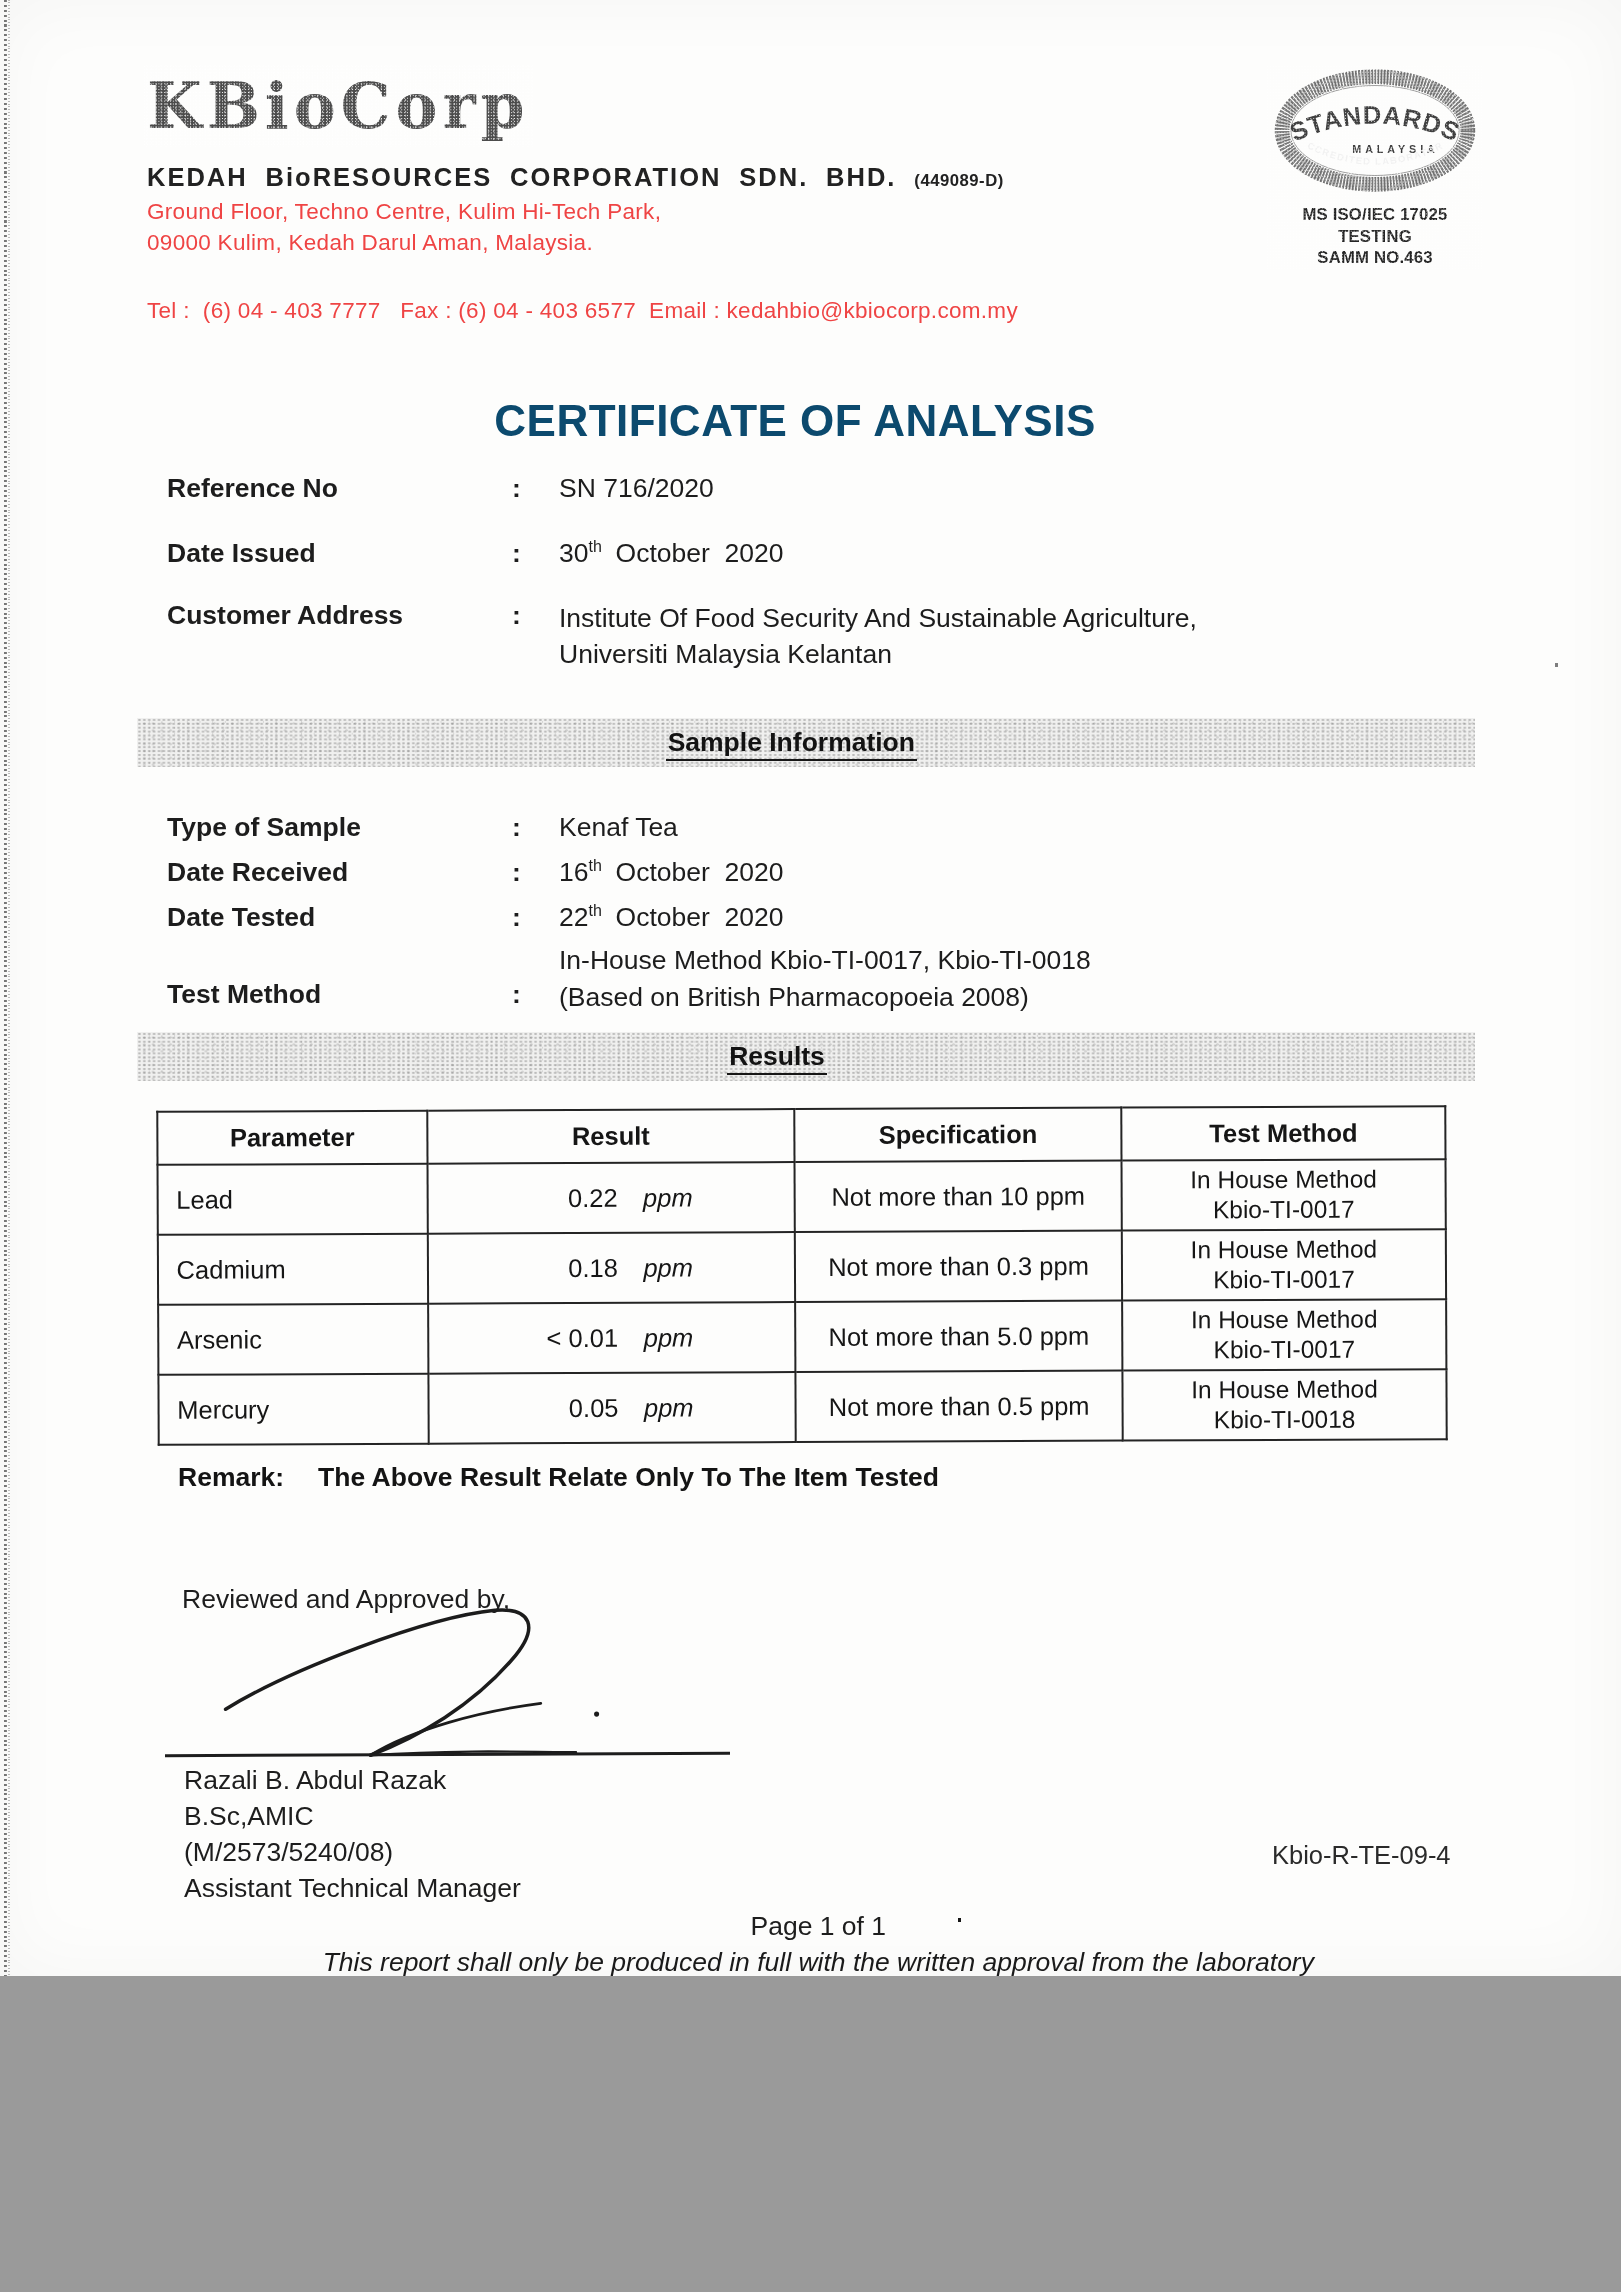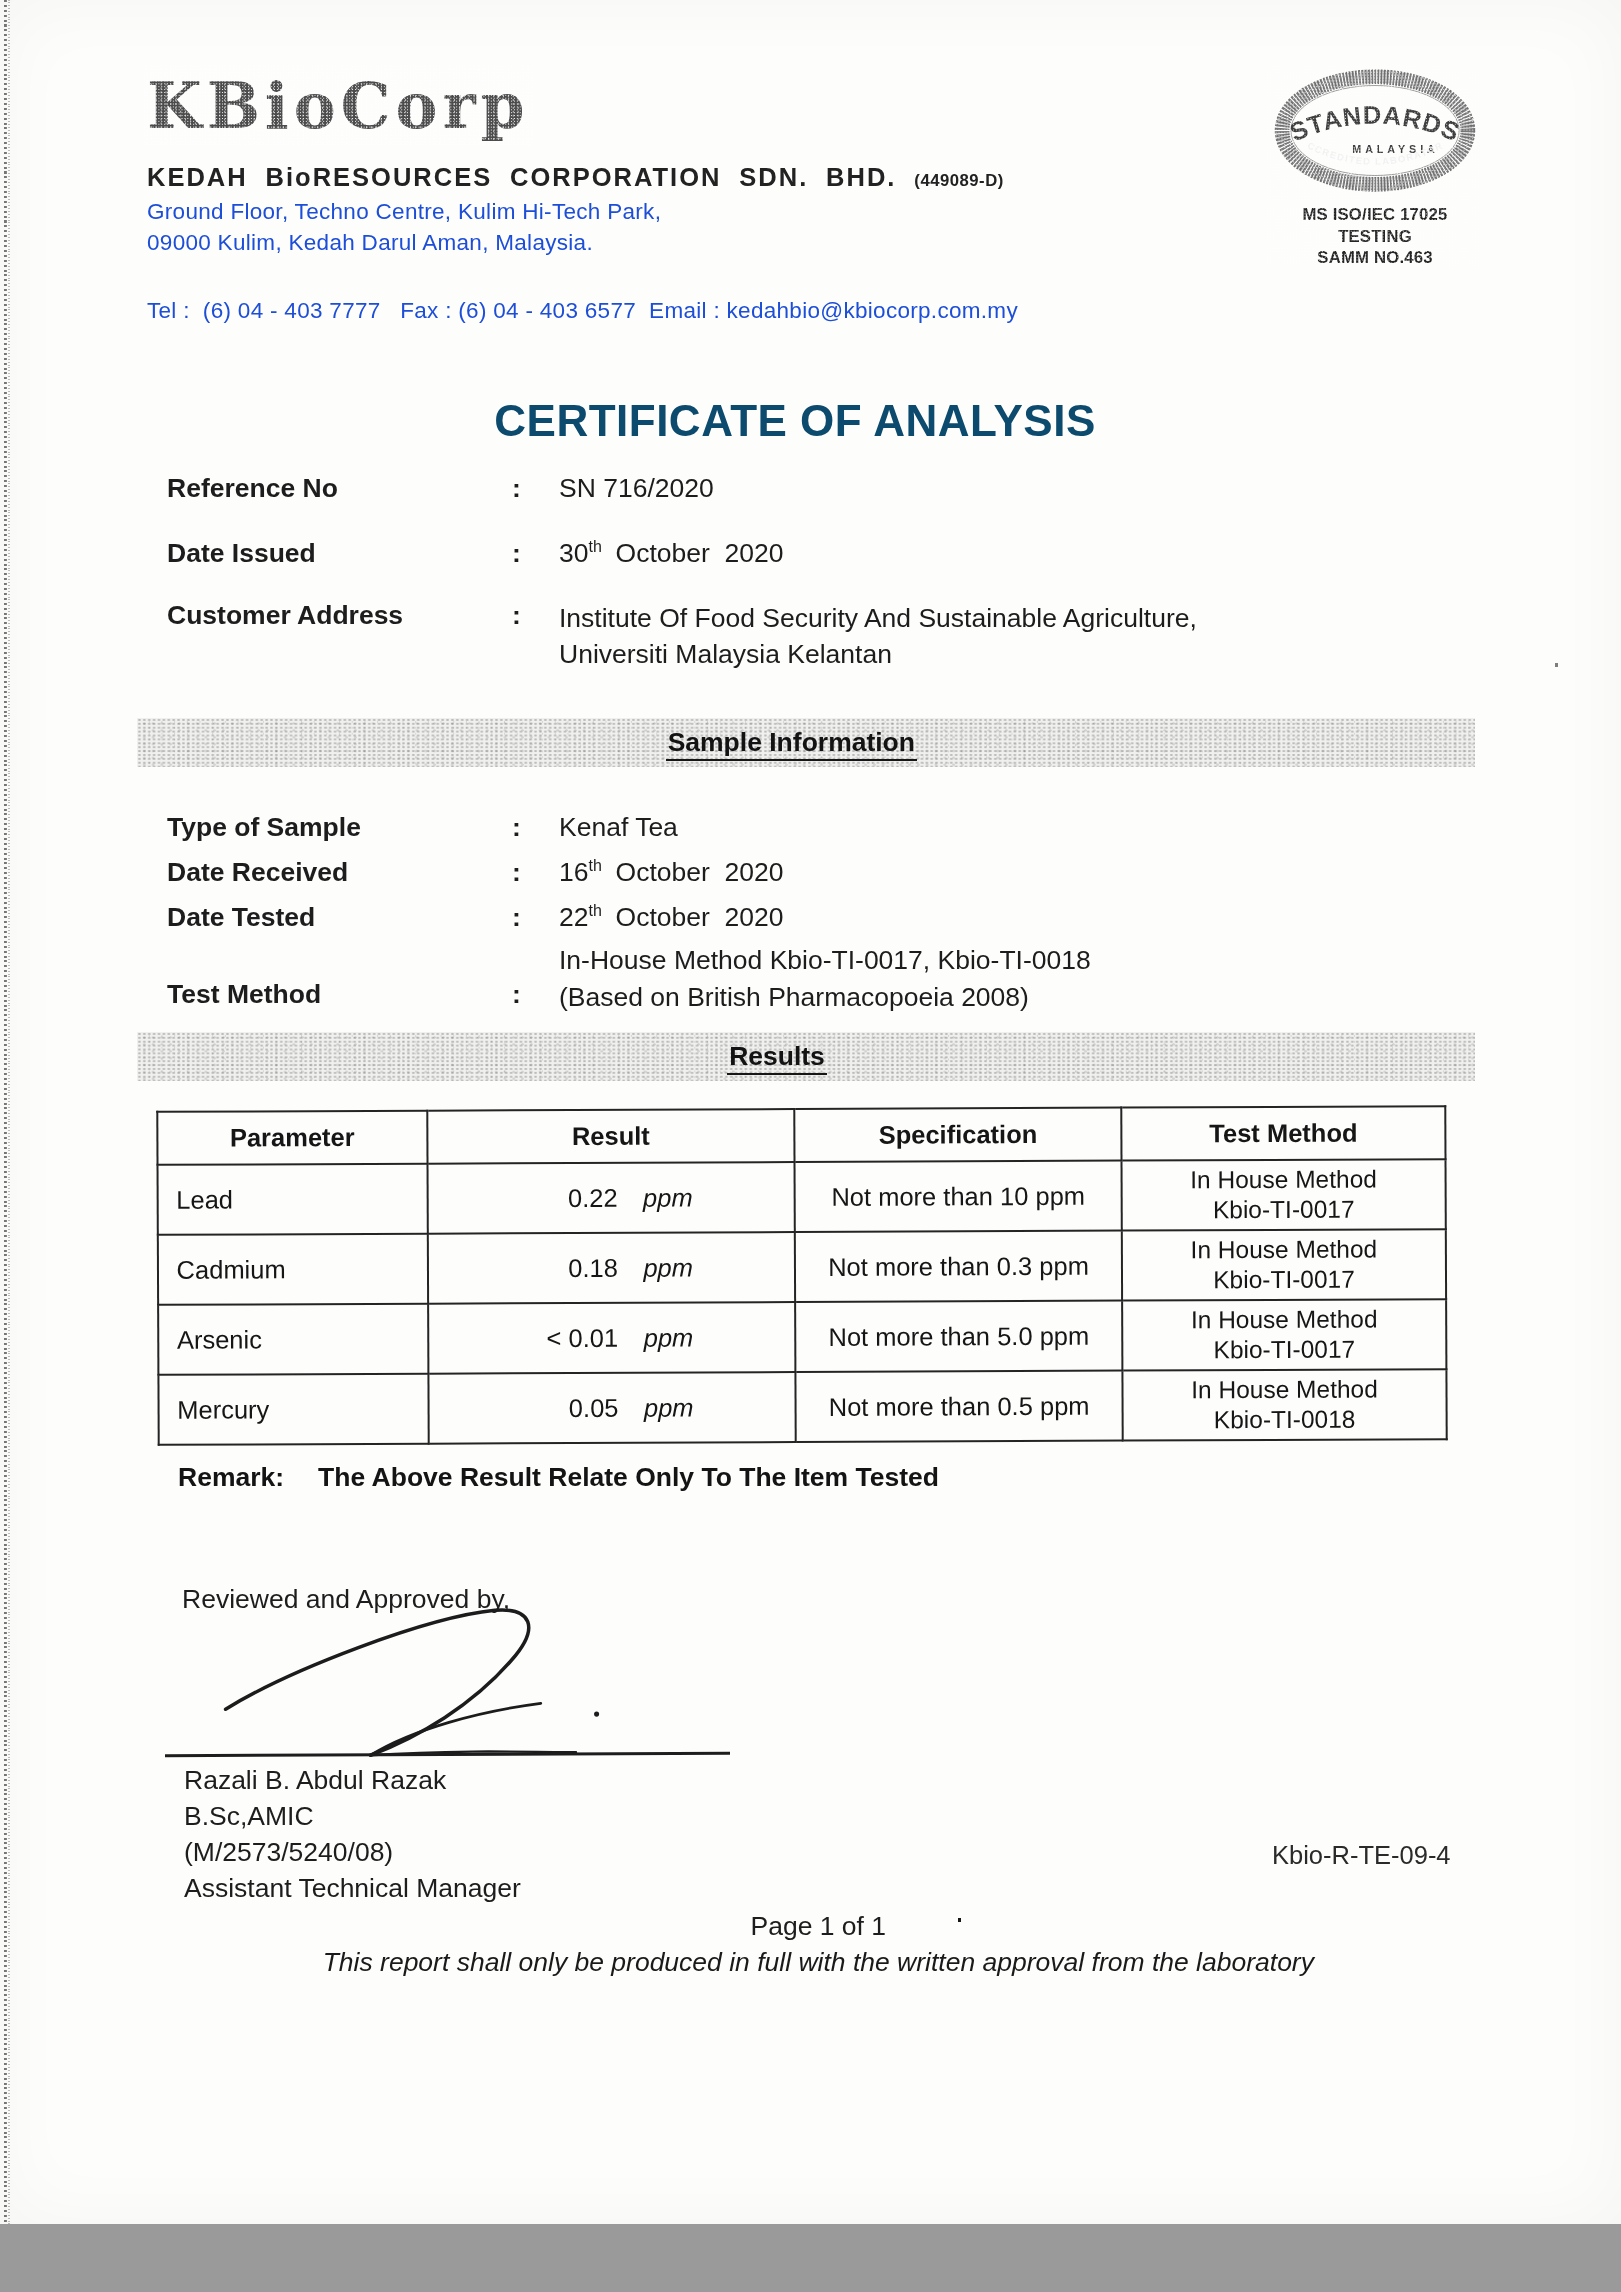--- a/index.html
+++ b/index.html
@@ -1,17 +1,17 @@
 <!DOCTYPE html>
 <html><head>
 <meta charset="utf-8">
 <style>
   html,body { margin:0; padding:0; background:#9a9a9a; }
   .page {
-    position:relative; width:1621px; height:2224px; margin:0 auto;
+    position:relative; width:1621px; height:1976px; margin:0 auto;
     background:#fdfdfc; color:#1d1d1d;
     font-family:"Liberation Sans", sans-serif;
     overflow:hidden;
     box-shadow: inset 0 0 78px rgba(0,0,0,0.035);
   }
   .abs { position:absolute; }
   .pre { white-space:pre; }
 
   
   .edge-streak {
@@ -35,21 +35,21 @@
   .logo::after{
     content:""; position:absolute; inset:-3.9px;
     background-image:
       radial-gradient(circle, rgba(255,255,255,.95) 26%, rgba(255,255,255,0) 32%),
       radial-gradient(circle, rgba(255,255,255,.7) 22%, rgba(255,255,255,0) 30%);
     background-size:2.9px 2.9px, 4.9px 3.9px;
     background-position:0 0, 1px 2px;
   }
   .company-line { left:147px; top:163px; font-weight:bold; font-size:25.5px; letter-spacing:2px; word-spacing:8.8px; color:#222; }
   .company-reg { font-size:16.7px; letter-spacing:0.5px; word-spacing:0; }
-  .addr { left:147px; font-size:22.5px; color:#1d4ed8; letter-spacing:0.3px; }
+  .addr { left:147px; font-size:22.5px; color:#ef4444; letter-spacing:0.3px; }
   .addr1 { top:199px; } .addr2 { top:230px; } .addr3 { top:262px;margin-top:36px; }
 
   
   .seal-wrap { left:1266px; top:65px; width:218px; text-align:center; }
   .seal-wrap::after{
     content:""; position:absolute; inset:0;
     background-image: radial-gradient(circle, rgba(255,255,255,.8) 25%, rgba(255,255,255,0) 34%);
     background-size:2.9px 2.9px;
   }
   .seal-caption { margin-top:2px; font-size:16.7px; font-weight:bold; line-height:21.6px; color:#252525; letter-spacing:0.2px; }

